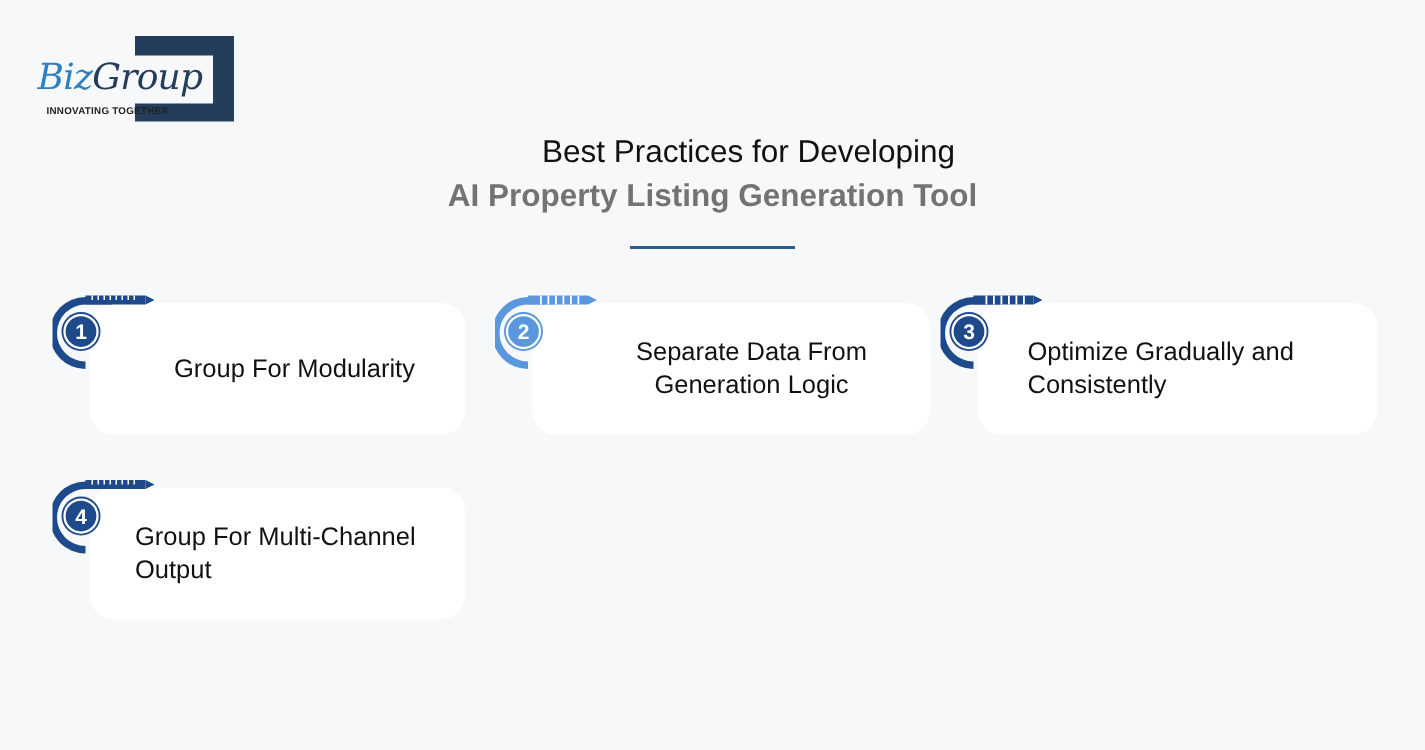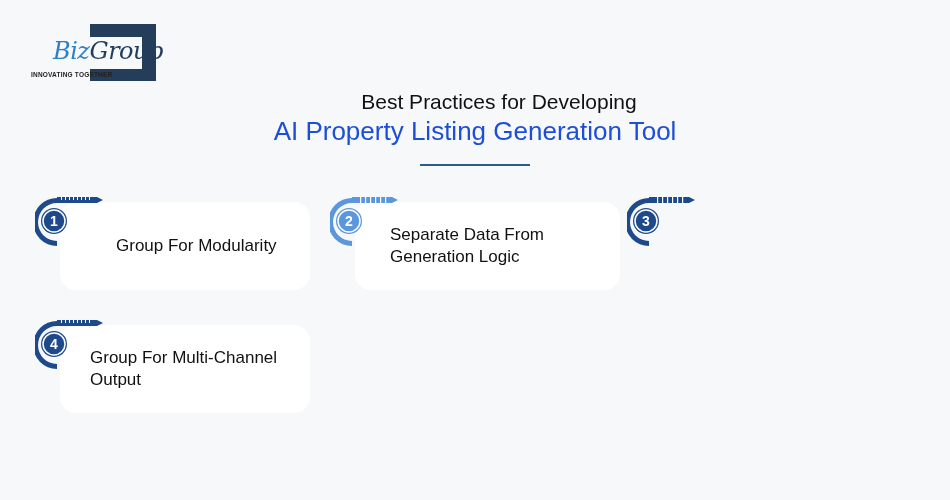--- a/index.html
+++ b/index.html
@@ -18,33 +18,32 @@
   }
   .logo-frame-cut {
     position: absolute; left: 68px; top: 13px; width: 52px; height: 32px;
     background: #f6f8fa;
   }
   .logo-text {
     position: absolute; left: 3px; top: 14px;
     font-family: "DejaVu Serif", serif; font-style: italic;
     font-size: 24px; letter-spacing: -0.5px; line-height: 26px;
     white-space: nowrap;
-    margin-left: 28px;
   }
   .logo-biz { color: #2f7fc3; }
   .logo-group { color: #233d5a; }
   .logo-tagline {
     position: absolute; left: 9px; top: 47px;
     font-size: 6.5px; font-weight: bold; color: #222; letter-spacing: 0.2px;
     white-space: nowrap;
   }
   
   .title-wrap { position: absolute; left: 0; top: 88px; width: 950px; text-align: center; }
   .title-line1 { font-size: 21px; color: #111; line-height: 28px; padding-left: 48px; }
-  .title-line2 { font-size: 26px; font-weight: normal; color: #1d4ed8; line-height: 30px; }
+  .title-line2 { font-size: 21px; font-weight: bold; color: #737373; line-height: 30px; }
   .title-underline {
     position: absolute; left: 420px; top: 164px; width: 110px; height: 2px;
     background: #2c5b8d;
   }
   
   .card-item { position: absolute; width: 300px; height: 100px; }
   .card {
     position: absolute; left: 25px; top: 12px; right: 0; height: 88px;
     background: #ffffff; border-radius: 16px;
   }
@@ -102,21 +101,21 @@
           <rect x="54" y="7" width="1" height="3"></rect>
       </g>
       <circle cx="19" cy="31" r="11" fill="none" stroke="#ffffff" stroke-width="1.5"></circle>
     </svg>
     <div class="badge-num">1</div>
   </div>
 </div>
 
 <div class="card-item" style="left:330px; top:190px; width:290px;">
   <div class="card">
-    <div class="card-text" style="left:35px;">Separate Data From Generation Logic</div>
+    <div class="card-text" style="left:35px;text-align:center;">Separate Data From Generation Logic</div>
   </div>
   <div class="badge">
     <svg width="80" height="60" viewBox="0 0 80 60">
       <g fill="#5b97dd">
         <path d="M40 8 L22 8 A24 24 0 0 0 22 56 L22 51 A19 19 0 0 1 22 13 L40 13 Z"></path>
         <rect x="22" y="7" width="40" height="6"></rect>
         <path d="M62 7 L68 10 L62 13 Z"></path>
         <circle cx="19" cy="31" r="13"></circle>
       </g>
       <g fill="#ffffff">
@@ -127,20 +126,23 @@
         <rect x="50" y="7" width="1.2" height="6"></rect>
           <rect x="55" y="7" width="1.2" height="6"></rect>
       </g>
       <circle cx="19" cy="31" r="11" fill="none" stroke="#ffffff" stroke-width="1.5"></circle>
     </svg>
     <div class="badge-num">2</div>
   </div>
 </div>
 
 <div class="card-item" style="left:627px; top:190px; width:291px;">
+  <div class="card">
+    <div class="card-text" style="left:33px;">Optimize Gradually and Consistently</div>
+  </div>
   <div class="badge">
     <svg width="80" height="60" viewBox="0 0 80 60">
       <g fill="#1e4a8c">
         <path d="M40 8 L22 8 A24 24 0 0 0 22 56 L22 51 A19 19 0 0 1 22 13 L40 13 Z"></path>
         <rect x="22" y="7" width="40" height="6"></rect>
         <path d="M62 7 L68 10 L62 13 Z"></path>
         <circle cx="19" cy="31" r="13"></circle>
       </g>
       <g fill="#ffffff">
         <rect x="30" y="7" width="1.2" height="6"></rect>

